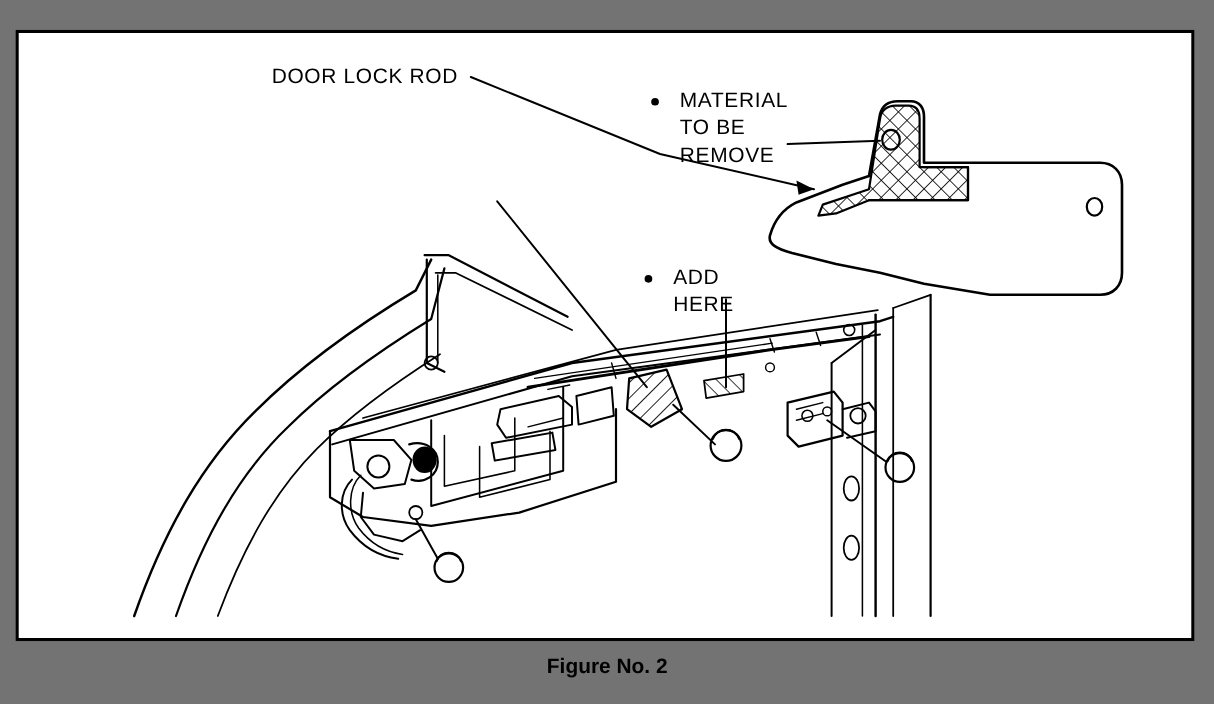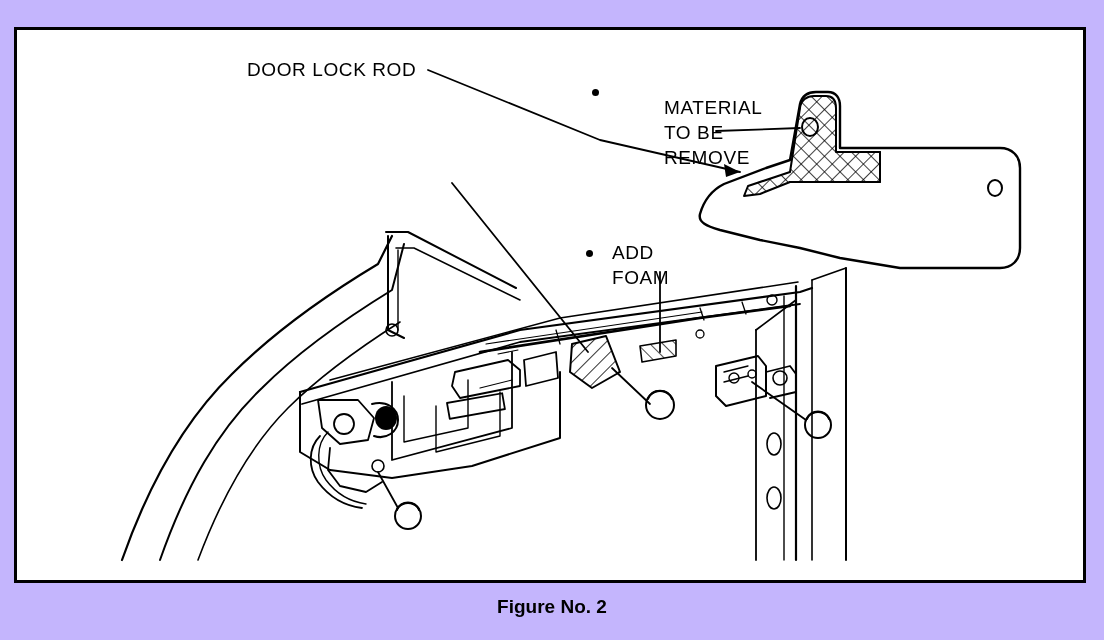--- a/index.html
+++ b/index.html
@@ -7,21 +7,21 @@
     padding: 0;
     background: #ffffff;
   }
   body {
     font-family: "Liberation Sans", sans-serif;
   }
   #page {
     position: relative;
     width: 1104px;
     height: 640px;
-    background: #c4b5fd;
+    background: #737373;
     overflow: hidden;
   }
   .figure-frame {
     position: absolute;
     left: 14px;
     top: 27px;
     width: 1072px;
     height: 556px;
     border: 3px solid #000;
     box-sizing: border-box;
@@ -41,23 +41,22 @@
     font-size: 19px;
     letter-spacing: 0.6px;
     color: #000;
     white-space: pre;
     line-height: 23px;
   }
   .label-door-lock-rod { left: 247px; top: 58px; }
   .label-cut-foam { left: 120px; top: 163px; }
   .label-material {
     left: 618px;
-    top: 95px;
+    top: 79px;
     line-height: 25px;
-    margin-left: 46px;
   }
   .label-add-tape {
     left: 612px;
     top: 240px;
     line-height: 25px;
   }
   .bullet {
     position: absolute;
     width: 7px;
     height: 7px;
@@ -208,17 +207,17 @@
   <div class="bullet bullet-add-tape"></div>
 
   <div class="label label-door-lock-rod">DOOR LOCK ROD</div>
 
 
   <div class="label label-material">MATERIAL
 TO BE
 REMOVE</div>
 
   <div class="label label-add-tape">ADD
-FOAM</div>
+HERE</div>
 
   <div class="figure-caption">Figure No. 2</div>
 
 </div>
 
 </body></html>

